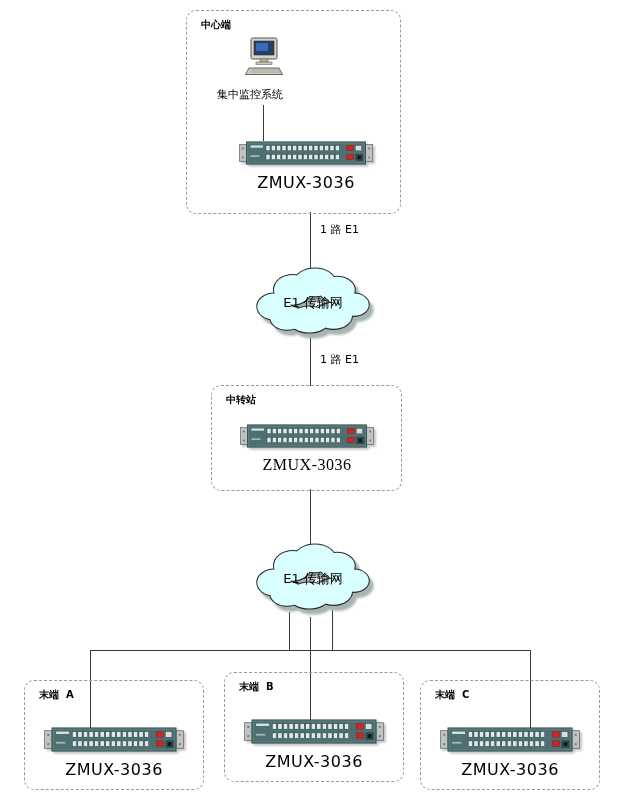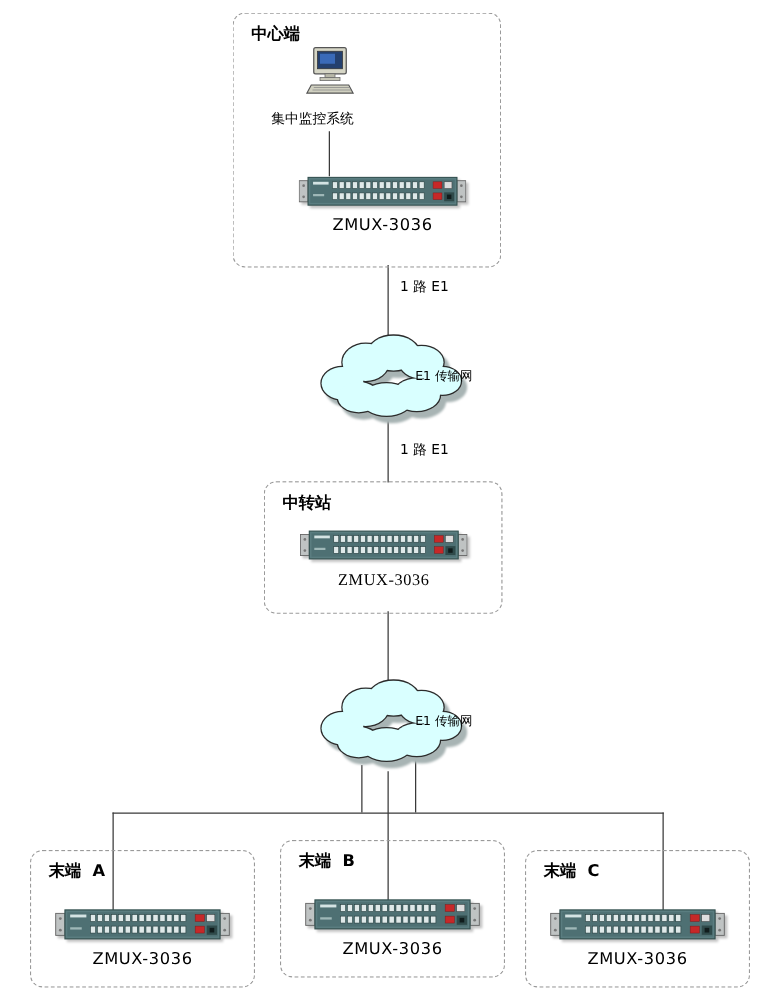--- a/index.html
+++ b/index.html
@@ -6,31 +6,31 @@
   .canvas{
     position:relative;width:625px;height:796px;background:#ffffff;
     font-family:"DejaVu Sans","Liberation Sans",sans-serif;color:#000;
     overflow:hidden;
   }
   .dashed-box{
     position:absolute;border:1px dashed #9a9a9a;border-radius:10px;
     background:transparent;
   }
   .box-title{
-    position:absolute;left:14px;top:7px;font-size:13px;font-weight:bold;
+    position:absolute;left:14px;top:7px;font-size:10px;font-weight:bold;
     white-space:pre;
   }
   .txt{position:absolute;font-size:11px;}
   .center-text{text-align:center;}
   .vline{position:absolute;width:1px;background:#3a3a3a;}
   .hline{position:absolute;height:1px;background:#3a3a3a;}
   .dev-svg{position:absolute;overflow:visible;filter:drop-shadow(2px 2px 1px #c2c2c2);}
   .cloud-svg{position:absolute;overflow:visible;filter:drop-shadow(4px 5px 1px #a8b4b4);}
-  .cloud-label{position:absolute;font-size:10px;text-align:right;}
-  .dev-label{position:absolute;font-size:13px;text-align:center;letter-spacing:0.5px;}
+  .cloud-label{position:absolute;font-size:13px;text-align:center;}
+  .dev-label{position:absolute;font-size:16px;text-align:center;letter-spacing:0.5px;}
   .pc-svg{position:absolute;overflow:visible;}
 </style>
 </head>
 <body>
 
 <div class="canvas">
 
   <svg width="0" height="0" style="position:absolute" aria-hidden="true">
     <defs>
       <symbol id="sym-device" viewBox="0 0 150 27">

